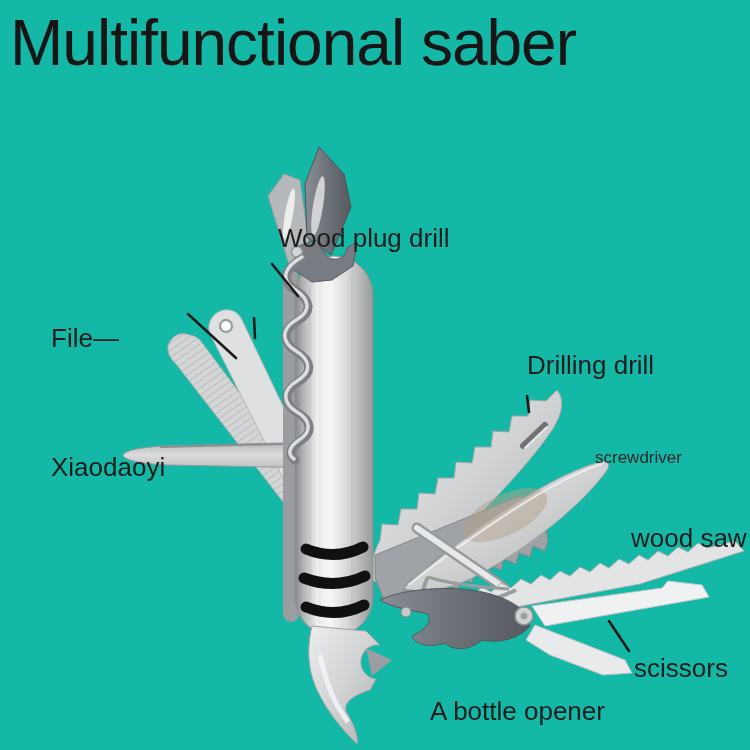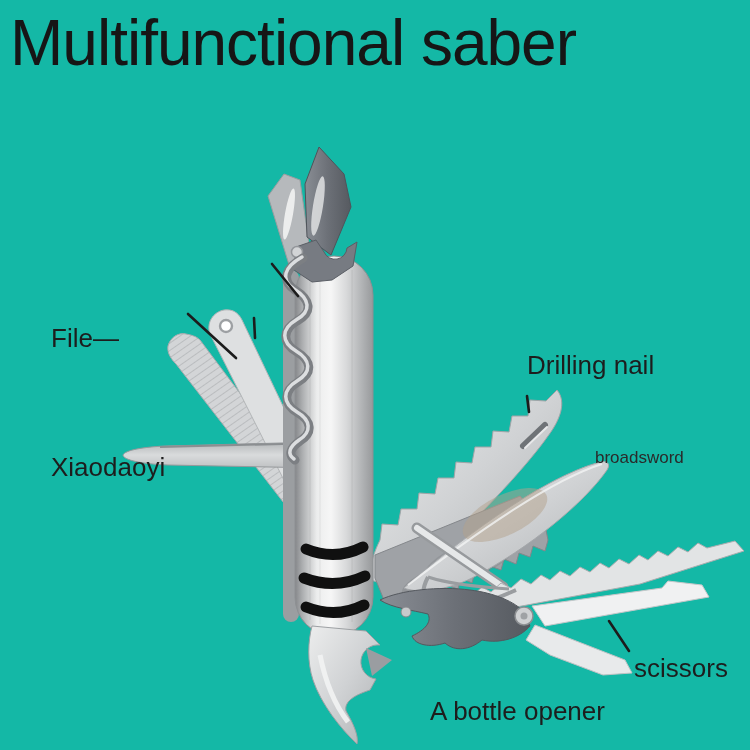--- a/index.html
+++ b/index.html
@@ -176,19 +176,21 @@
       <path d="M188,314 L236,358"></path>
       <path d="M254,318 L255,338"></path>
       <path d="M272,264 L298,296"></path>
       <path d="M527,396 L529,412"></path>
       <path d="M609,621 L629,651"></path>
     </g>
   </svg>
 
   <div class="title">Multifunctional saber</div>
 
+  <div class="lbl" id="lbl-wood-plug">Wood plug drill</div>
   <div class="lbl" id="lbl-file">File—</div>
   <div class="lbl" id="lbl-xiaodaoyi">Xiaodaoyi</div>
-  <div class="lbl" id="lbl-drill-cone">Drilling nail</div>
-  <div class="lbl small" id="lbl-broadsword">broadsword</div>
+  <div class="lbl" id="lbl-drill-cone">Drilling drill</div>
+  <div class="lbl small" id="lbl-broadsword">screwdriver</div>
+  <div class="lbl" id="lbl-wood-saw">wood saw</div>
   <div class="lbl" id="lbl-scissors">scissors</div>
   <div class="lbl" id="lbl-bottle">A bottle opener</div>
 </div>
 
 </body></html>

